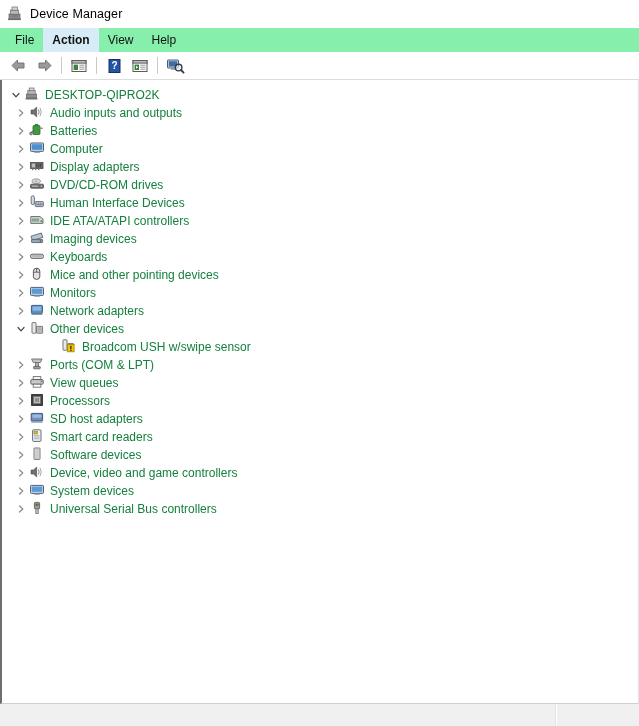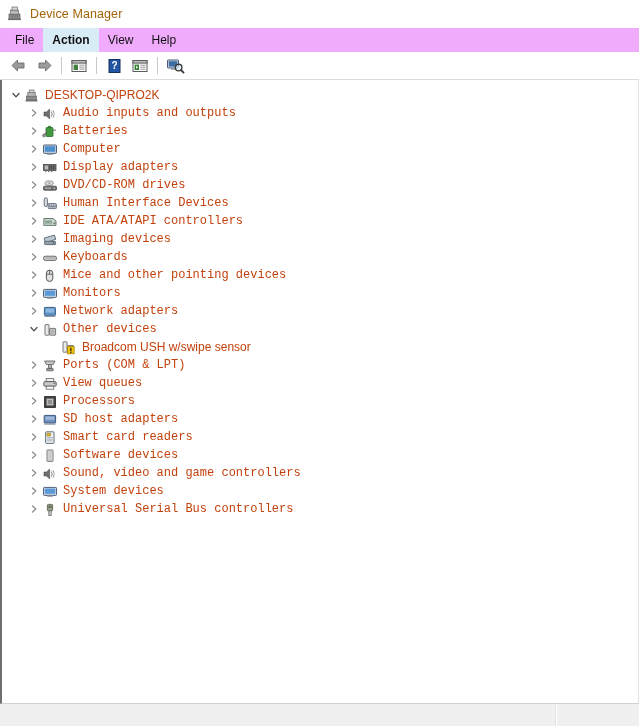--- a/index.html
+++ b/index.html
@@ -27,30 +27,30 @@
   }
   .titlebar .app-icon {
     width: 18px;
     height: 18px;
     margin-right: 6px;
     flex: 0 0 auto;
     position: relative;
   }
   .title-text {
     font-size: 12.5px;
-    color: #a16207;
+    color: #000000;
     letter-spacing: 0.1px;
   }
 
   
   .menubar {
     height: 24px;
     display: flex;
     align-items: stretch;
-    background: #f0abfc;
+    background: #86efac;
     padding-left: 6px;
     box-sizing: border-box;
   }
   .menu-item {
     display: flex;
     align-items: center;
     padding: 0 9px;
     font-size: 12px;
     color: #111111;
     cursor: default;
@@ -96,23 +96,23 @@
     border-bottom: 1px solid #cfcfcf;
     box-sizing: border-box;
     overflow: hidden;
   }
   .tree {
     padding-top: 6px;
   }
   .row {
     height: 18px;
     display: flex;
-    align-items: flex-end;
+    align-items: flex-start;
     font-size: 12px;
-    color: #c2410c;
+    color: #15803d;
     white-space: nowrap;
     cursor: default;
     user-select: none;
   }
   .twisty {
     width: 16px;
     height: 18px;
     flex: 0 0 auto;
     display: flex;
     align-items: center;
@@ -123,21 +123,21 @@
     height: 16px;
     flex: 0 0 auto;
     margin-right: 5px;
     position: relative;
   }
   .row-label {
     line-height: 18px;
   }
   
   .lvl0 { padding-left: 6px; }
-  .lvl1 { padding-left: 24px; font-family: Liberation Mono, monospace; }
+  .lvl1 { padding-left: 11px; }
   .lvl2 { padding-left: 59px; }
 
   
   .statusbar {
     position: absolute;
     left: 0;
     right: 0;
     bottom: 0;
     height: 22px;
     background: #f0f0f0;
@@ -601,21 +601,21 @@
             <path d="M3.5 2 L6.8 5 L3.5 8" fill="none" stroke="#8a8a8a" stroke-width="1.2" stroke-linecap="round" stroke-linejoin="round"></path>
           </svg>
       </span>
       <span class="row-icon">
         <svg width="16" height="16" viewBox="0 0 16 16">
           <path d="M2 6 L4.6 6 L7.6 3 L7.6 13 L4.6 10 L2 10 Z" fill="#6f6f6f" stroke="#4a4a4a" stroke-width="0.6"></path>
           <path d="M9.3 5.4 Q11 8 9.3 10.6" fill="none" stroke="#7a7a7a" stroke-width="0.9"></path>
           <path d="M11 4 Q13.4 8 11 12" fill="none" stroke="#9a9a9a" stroke-width="0.9"></path>
         </svg>
       </span>
-      <span class="row-label">Sound, video and game controllers</span>
+      <span class="row-label">Device, video and game controllers</span>
     </div>
 
 
     <div class="row lvl1">
       <span class="twisty">
         <svg width="10" height="10" viewBox="0 0 10 10">
             <path d="M3.5 2 L6.8 5 L3.5 8" fill="none" stroke="#8a8a8a" stroke-width="1.2" stroke-linecap="round" stroke-linejoin="round"></path>
           </svg>
       </span>
       <span class="row-icon">

